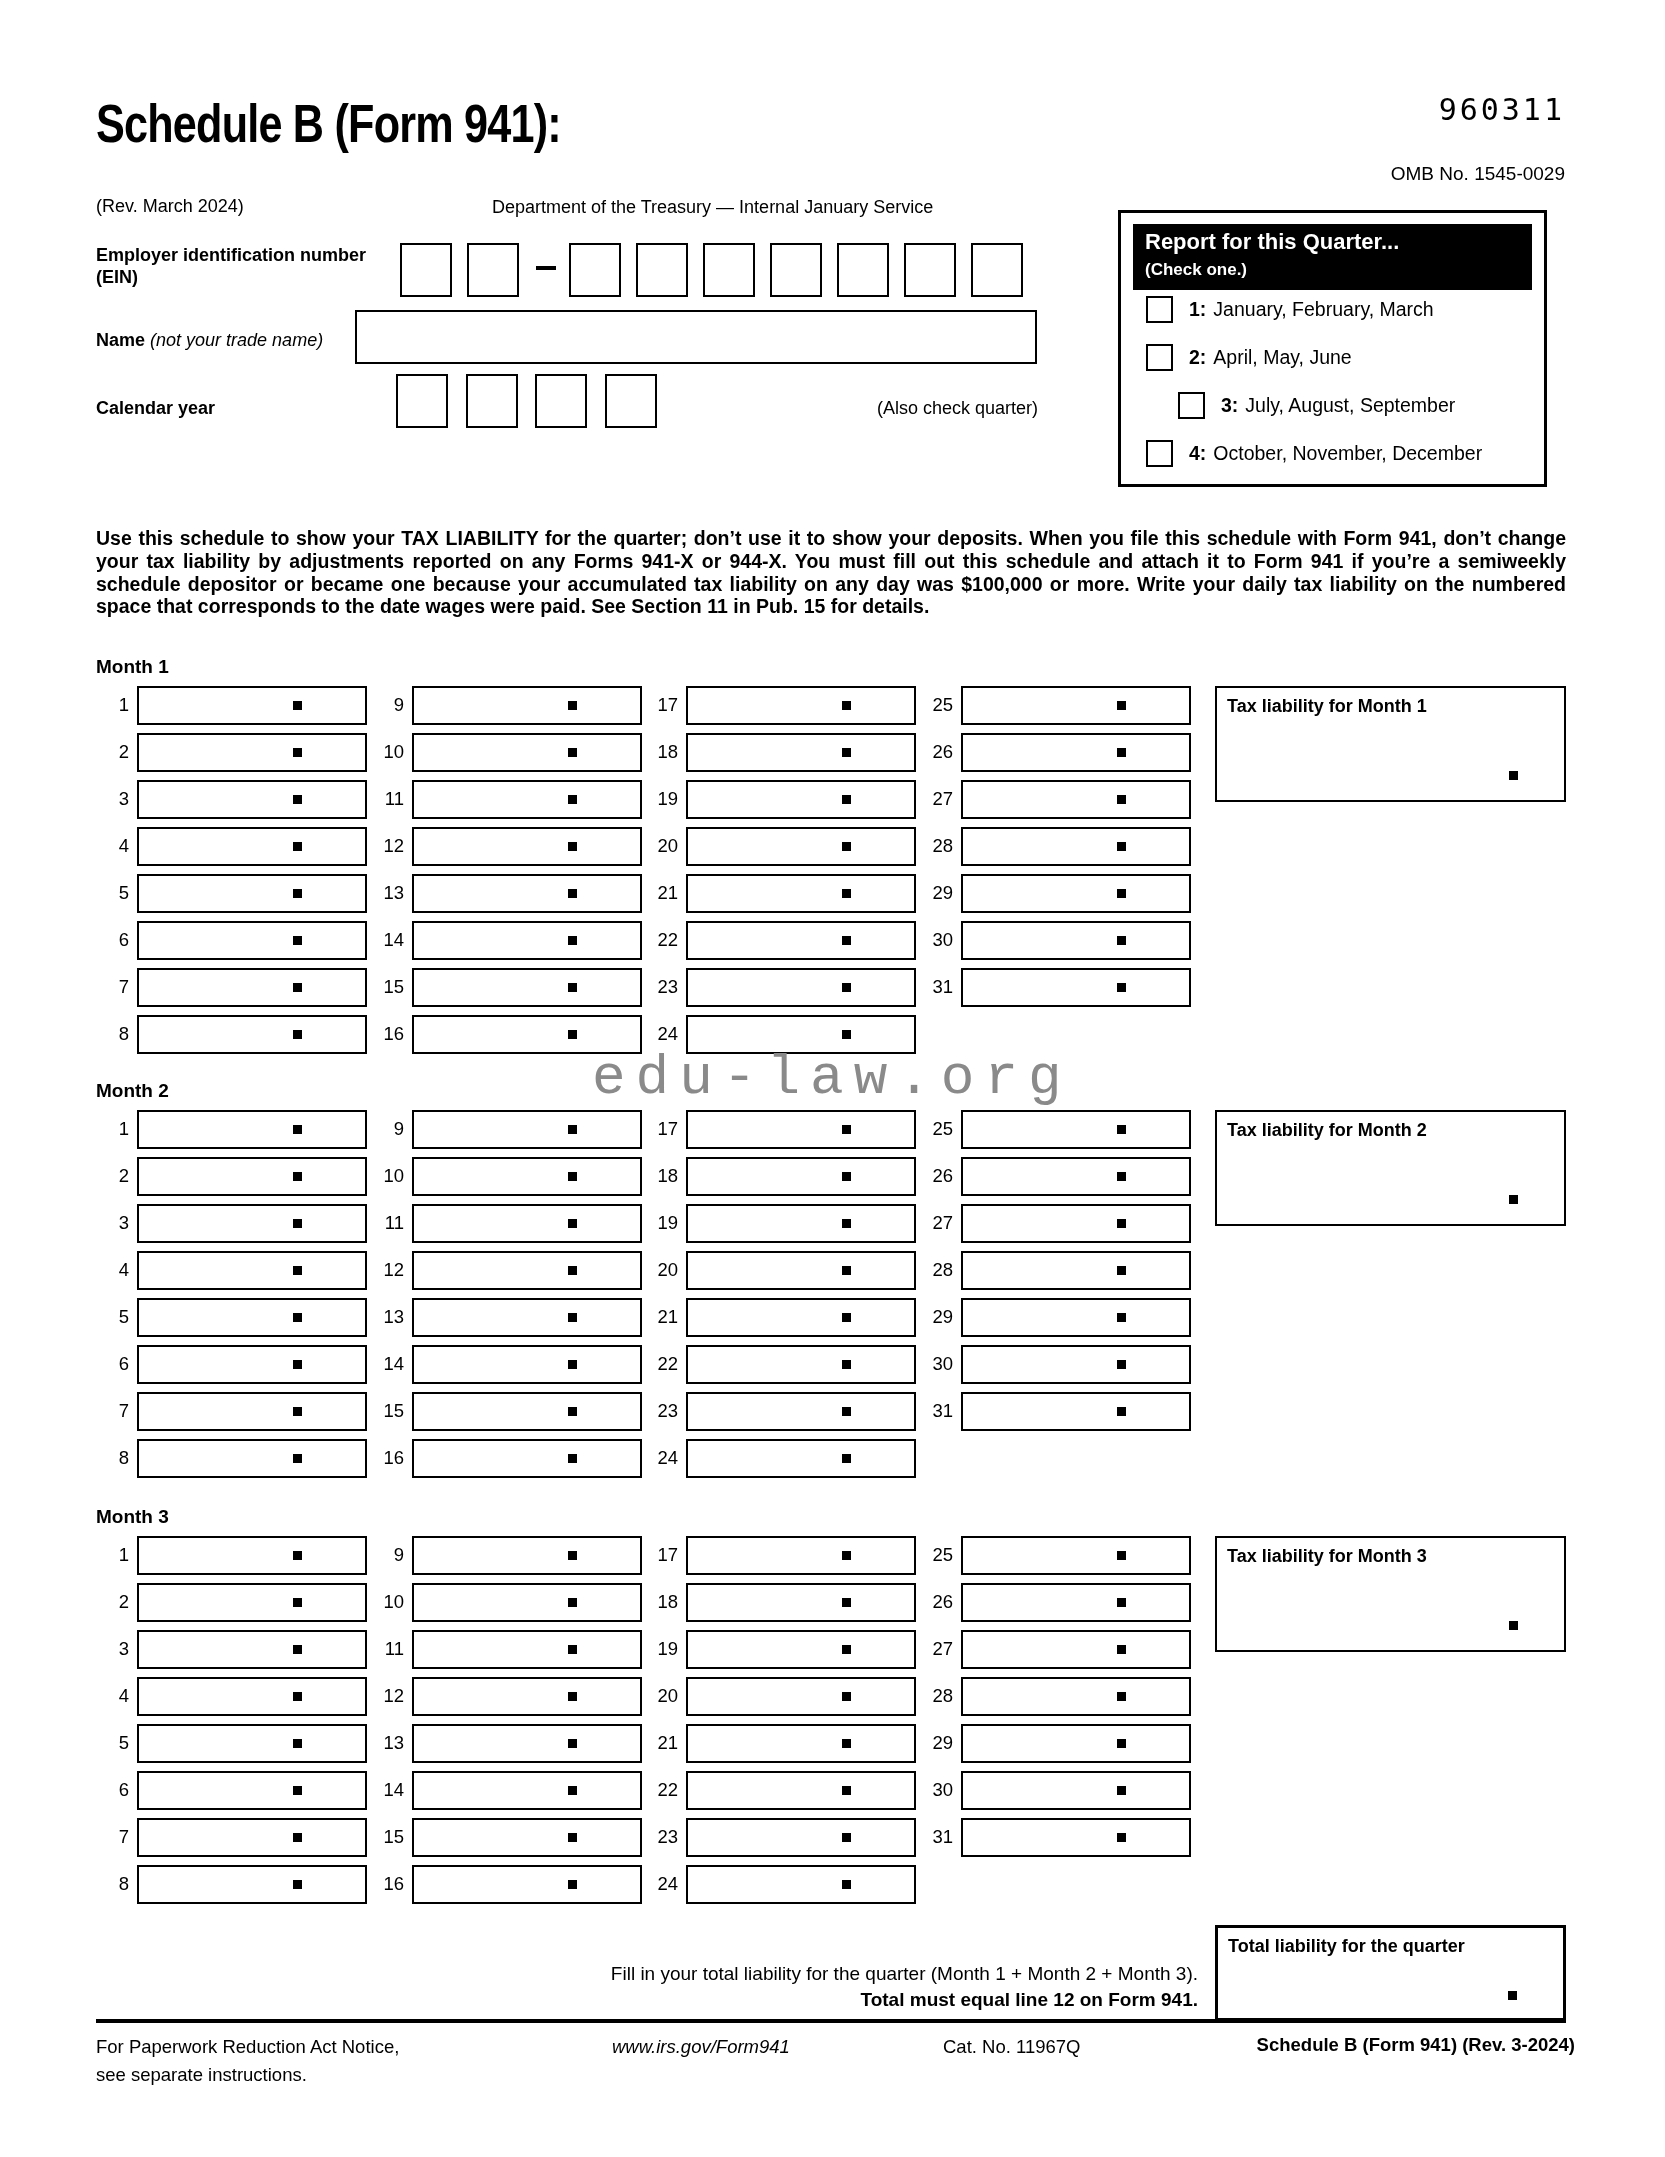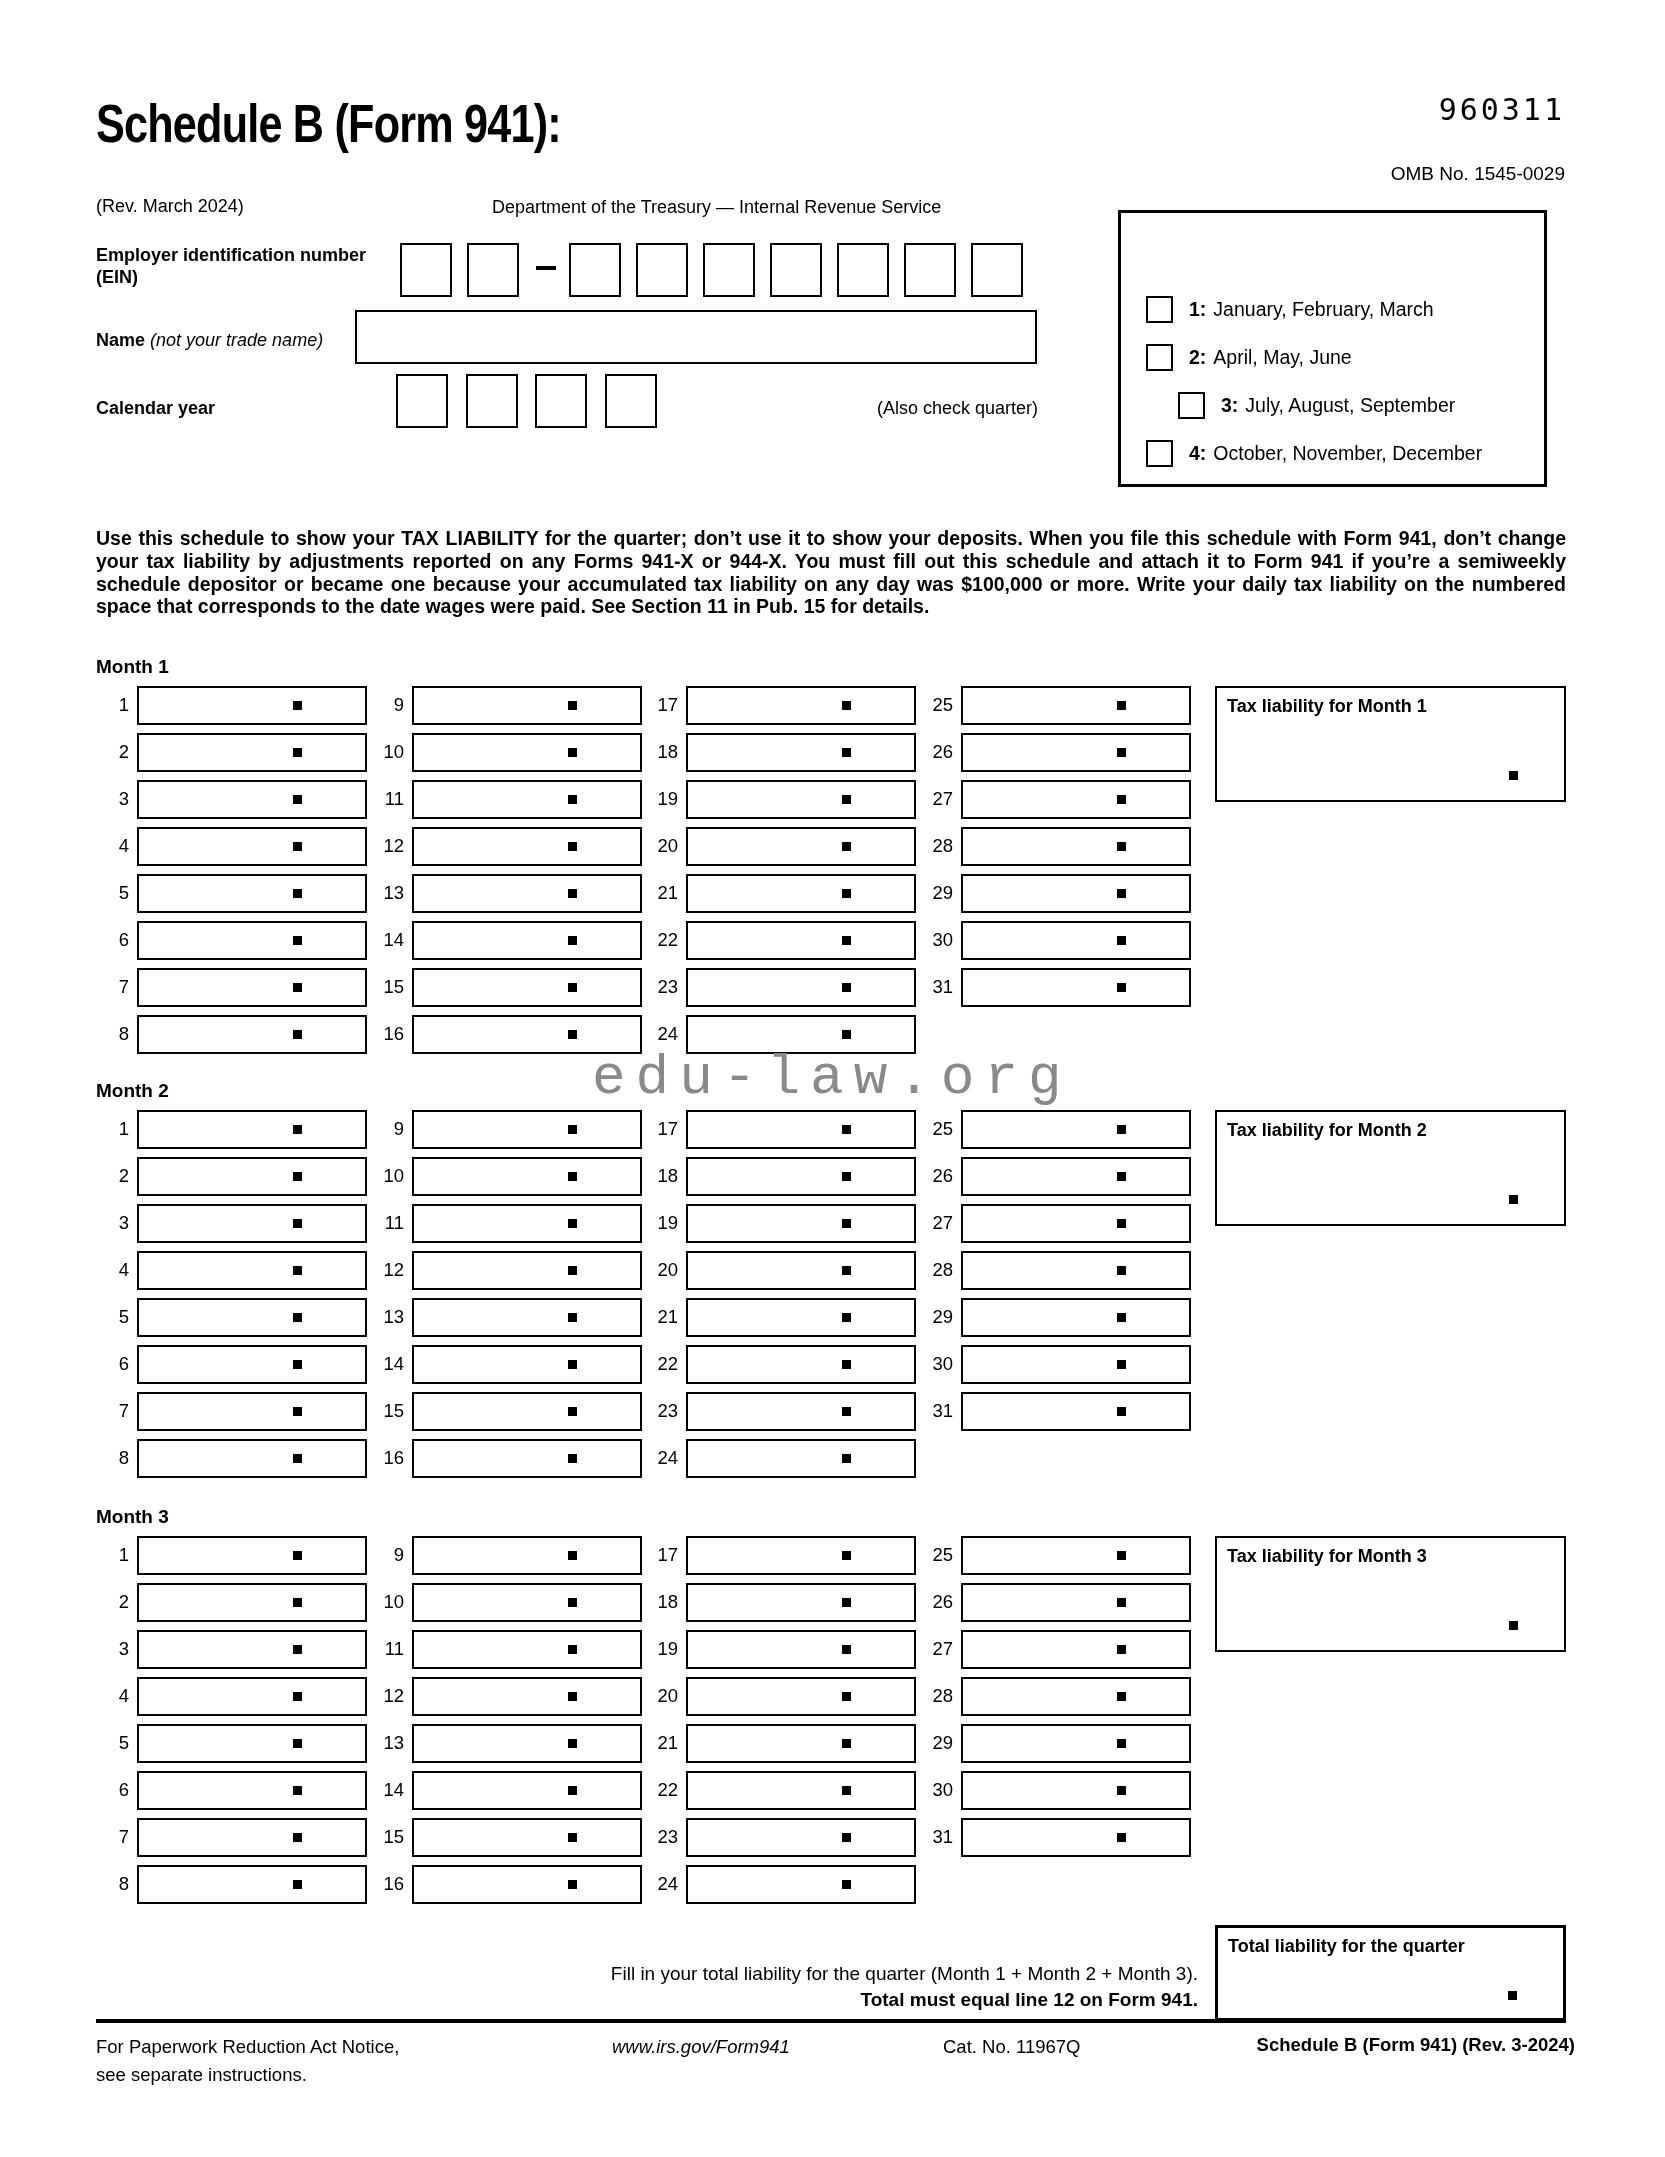--- a/index.html
+++ b/index.html
@@ -70,21 +70,21 @@
 </style>
 </head>
 <body>
 
 <div class="page">
 
   <div class="abs" id="barcode">960311</div>
   <div class="abs" id="form-title">Schedule B (Form 941):</div>
   <div class="abs" id="omb">OMB No. 1545-0029</div>
   <div class="abs" id="rev">(Rev. March 2024)</div>
-  <div class="abs" id="dept">Department of the Treasury — Internal Revenue Service</div>
+  <div class="abs" id="dept">Department of the Treasury — Internal January Service</div>
 
   <div class="abs lbl" id="ein-label">
     <span>Employer identification number</span><br>
     <span>(EIN)</span>
   </div>
   <div class="abs" id="ein-dash"></div>
   <div id="ein-boxes">
       <div class="fbox" style="left: 400px; top: 243px; width: 52px; height: 54px;"></div>
       <div class="fbox" style="left: 467px; top: 243px; width: 52px; height: 54px;"></div>
       <div class="fbox" style="left: 569px; top: 243px; width: 52px; height: 54px;"></div>
@@ -105,20 +105,24 @@
   <div class="abs lbl" id="cal-label">Calendar year</div>
   <div id="cal-boxes">
       <div class="fbox" style="left: 396px; top: 374px; width: 52px; height: 54px;"></div>
       <div class="fbox" style="left: 466px; top: 374px; width: 52px; height: 54px;"></div>
       <div class="fbox" style="left: 535px; top: 374px; width: 52px; height: 54px;"></div>
       <div class="fbox" style="left: 605px; top: 374px; width: 52px; height: 54px;"></div>
     </div>
   <div class="abs" id="also-check">(Also check quarter)</div>
 
   <div class="abs" id="qbox"></div>
+  <div class="abs" id="qbar">
+    <div id="qbar-title">Report for this Quarter...</div>
+    <div id="qbar-sub">(Check one.)</div>
+  </div>
   <div class="qrow q1">
     <div class="qcheck"></div>
     <div class="qtext">
       <span class="n">1:</span><span>January, February, March</span>
     </div>
   </div>
   <div class="qrow q2">
     <div class="qcheck"></div>
     <div class="qtext">
       <span class="n">2:</span><span>April, May, June</span>

